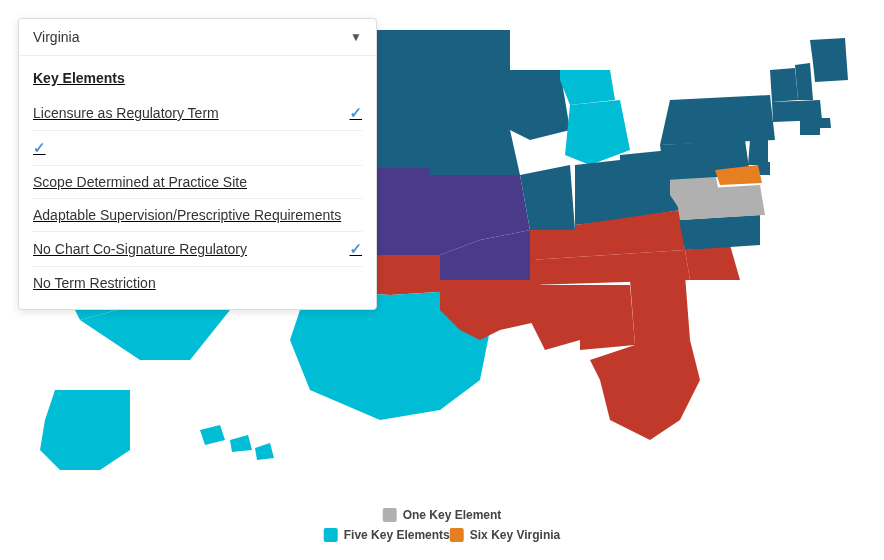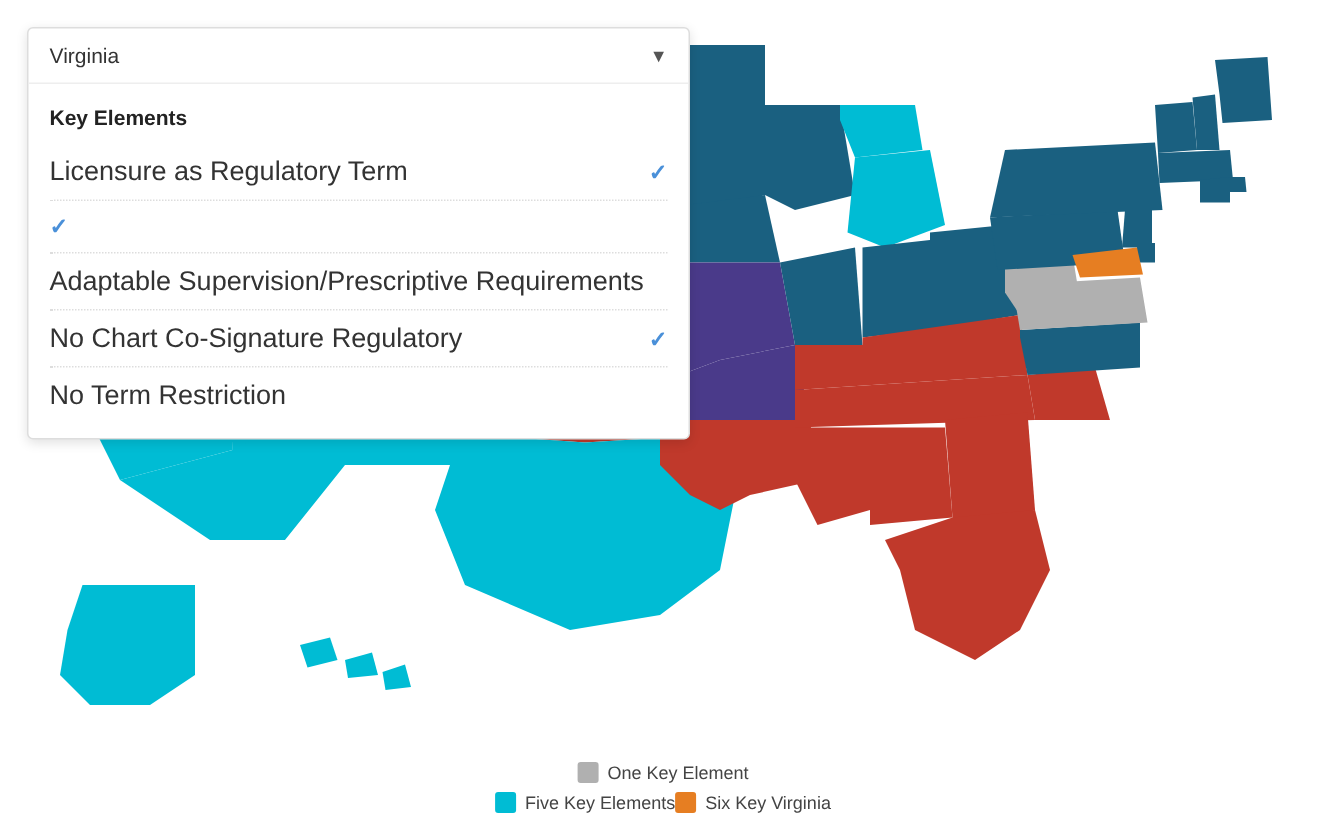--- a/index.html
+++ b/index.html
@@ -22,21 +22,21 @@
     .map-svg {
       width: 100%;
       height: 100%;
     }
 
     
     .dropdown-panel {
       position: absolute;
       top: 18px;
       left: 18px;
-      width: 442px;
+      width: 359px;
       background: #fff;
       border: 1px solid #ddd;
       border-radius: 4px;
       box-shadow: 0 2px 8px rgba(0,0,0,0.12);
       padding: 0;
       z-index: 10;
     }
 
     .dropdown-select {
       display: flex;
@@ -52,20 +52,21 @@
       color: #333;
     }
 
     .dropdown-arrow {
       color: #555;
       font-size: 12px;
     }
 
     .key-elements-section {
       padding: 14px 14px 10px 14px;
+      text-decoration: underline;
     }
 
     .key-elements-title {
       font-weight: 700;
       font-size: 14px;
       color: #222;
       margin-bottom: 10px;
     }
 
     .key-element-row {
@@ -74,21 +75,21 @@
       justify-content: space-between;
       padding: 8px 0;
       border-bottom: 1px dotted #ddd;
     }
 
     .key-element-row:last-child {
       border-bottom: none;
     }
 
     .key-element-label {
-      font-size: 18px;
+      font-size: 14px;
       color: #333;
     }
 
     .key-element-check {
       color: #4a90d9;
       font-size: 15px;
       font-weight: bold;
     }
 
     
@@ -100,20 +101,21 @@
       display: flex;
       flex-direction: column;
       align-items: center;
       gap: 6px;
       z-index: 10;
     }
 
     .legend-row {
       display: flex;
       align-items: center;
+      font-weight: bold;
     }
 
     .legend-item {
       display: flex;
       align-items: center;
       gap: 6px;
     }
 
     .legend-swatch {
       width: 14px;
@@ -248,20 +250,24 @@
     <div class="key-elements-title">Key Elements</div>
 
     <div class="key-element-row">
       <span class="key-element-label">Licensure as Regulatory Term</span>
       <span class="key-element-check">✓</span>
     </div>
     <div class="key-element-row">
       <span class="key-element-check">✓</span>
     </div>
     <div class="key-element-row">
+      <span class="key-element-label">Scope Determined at Practice Site</span>
+      <span class="key-element-check"></span>
+    </div>
+    <div class="key-element-row">
       <span class="key-element-label">Adaptable Supervision/Prescriptive Requirements</span>
       <span class="key-element-check"></span>
     </div>
     <div class="key-element-row">
       <span class="key-element-label">No Chart Co-Signature Regulatory</span>
       <span class="key-element-check">✓</span>
     </div>
     <div class="key-element-row">
       <span class="key-element-label">No Term Restriction</span>
       <span class="key-element-check"></span>

